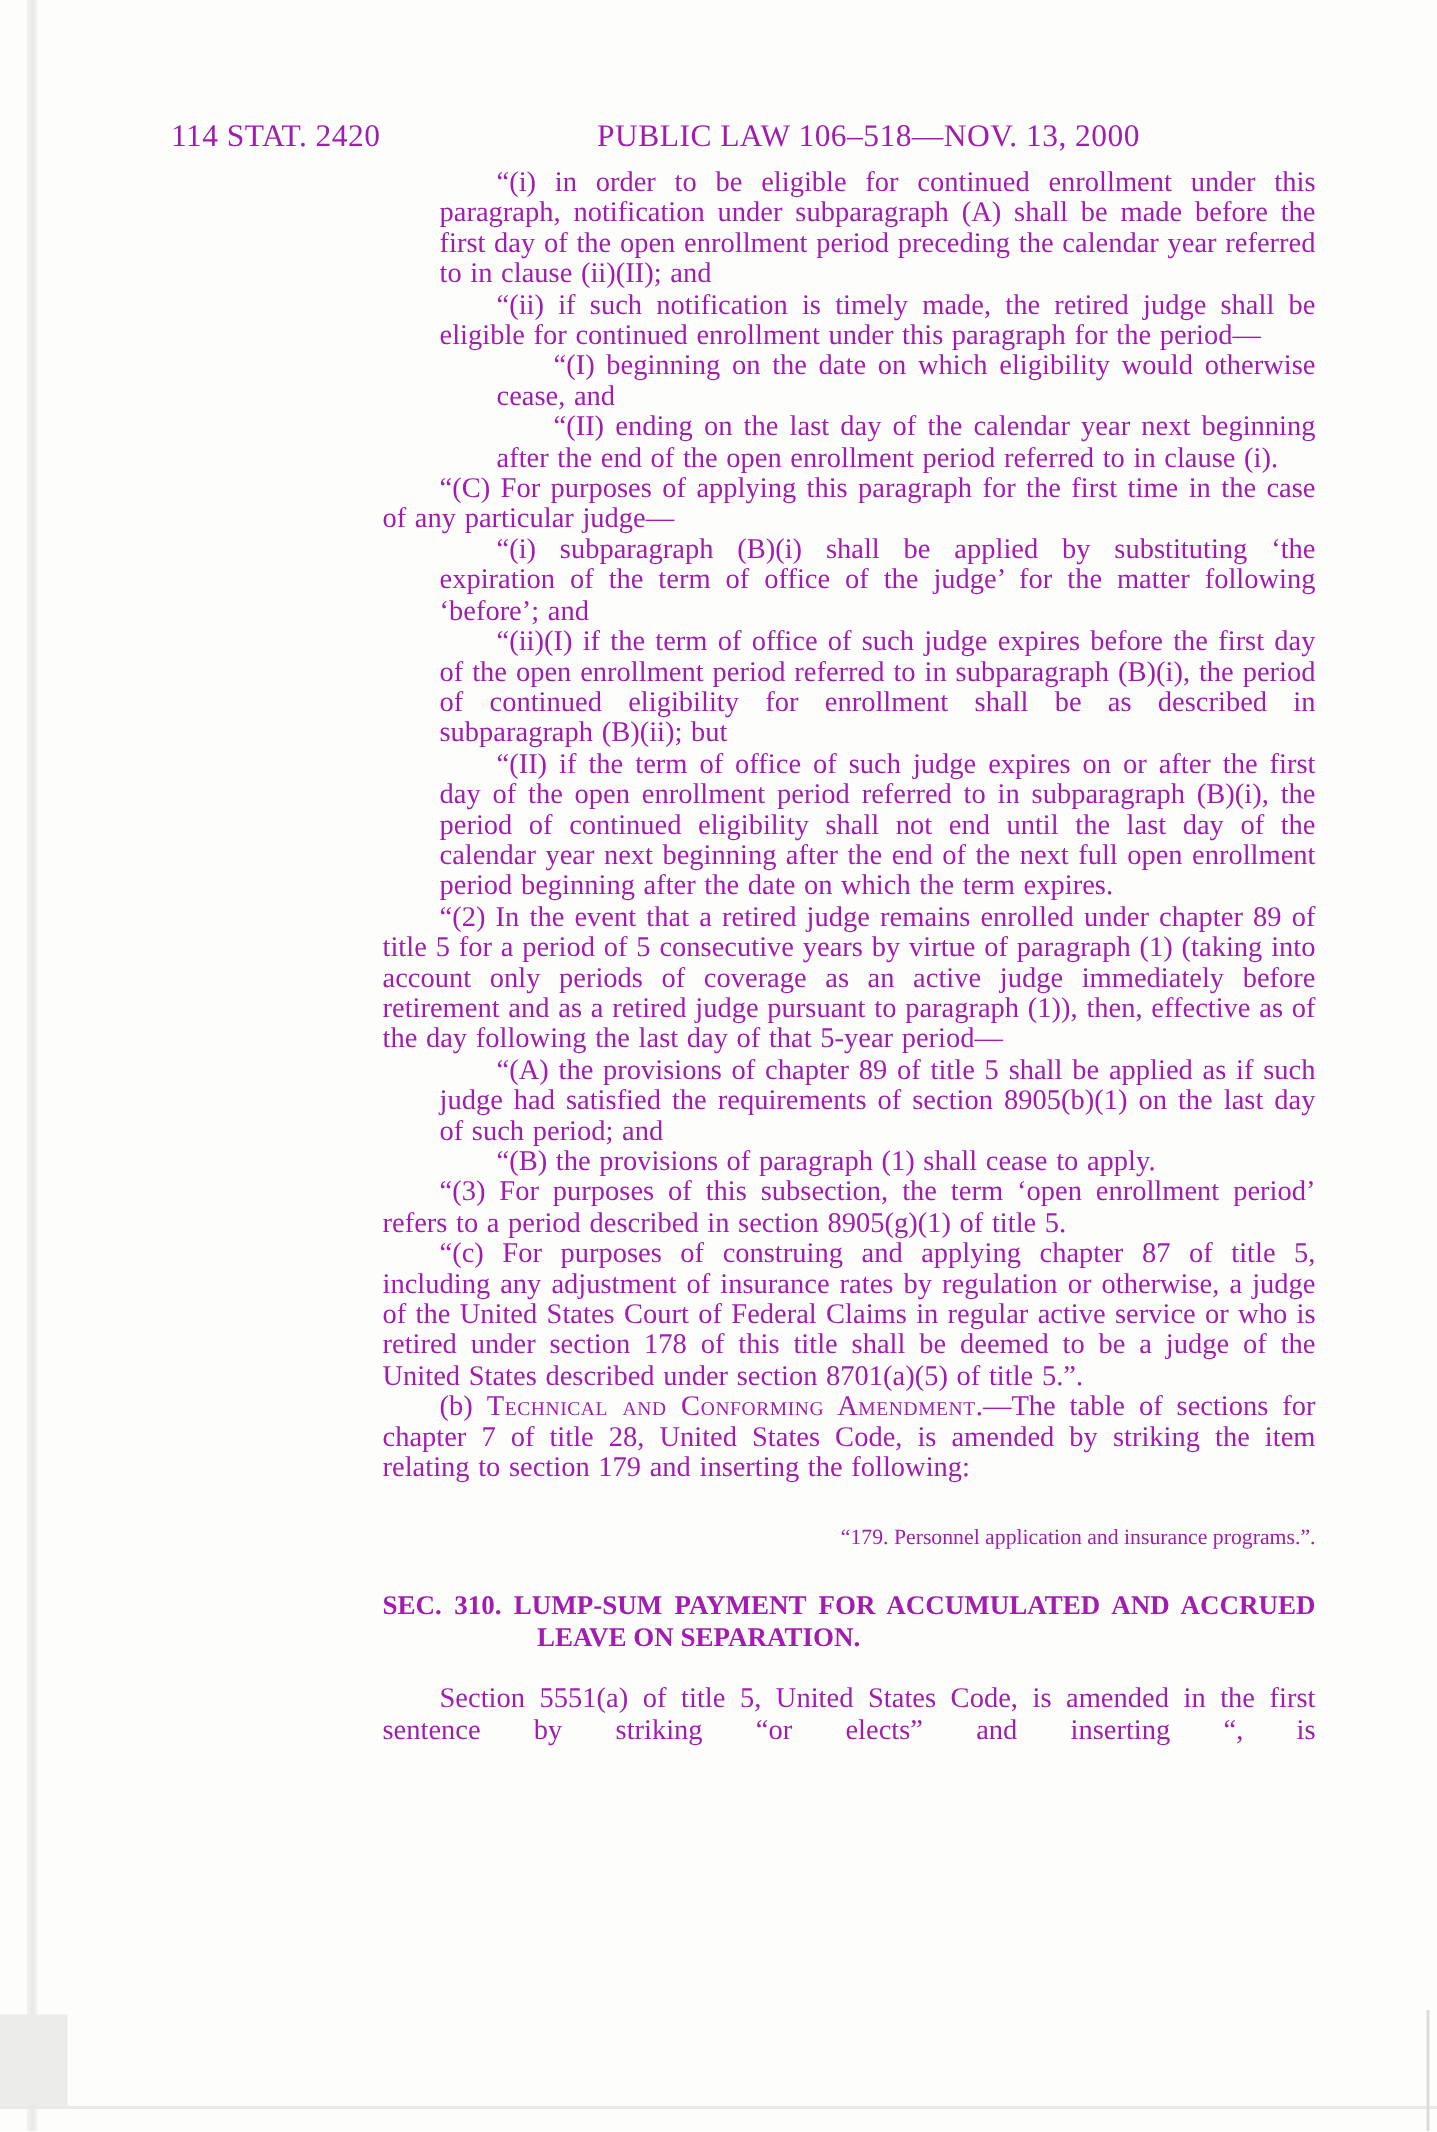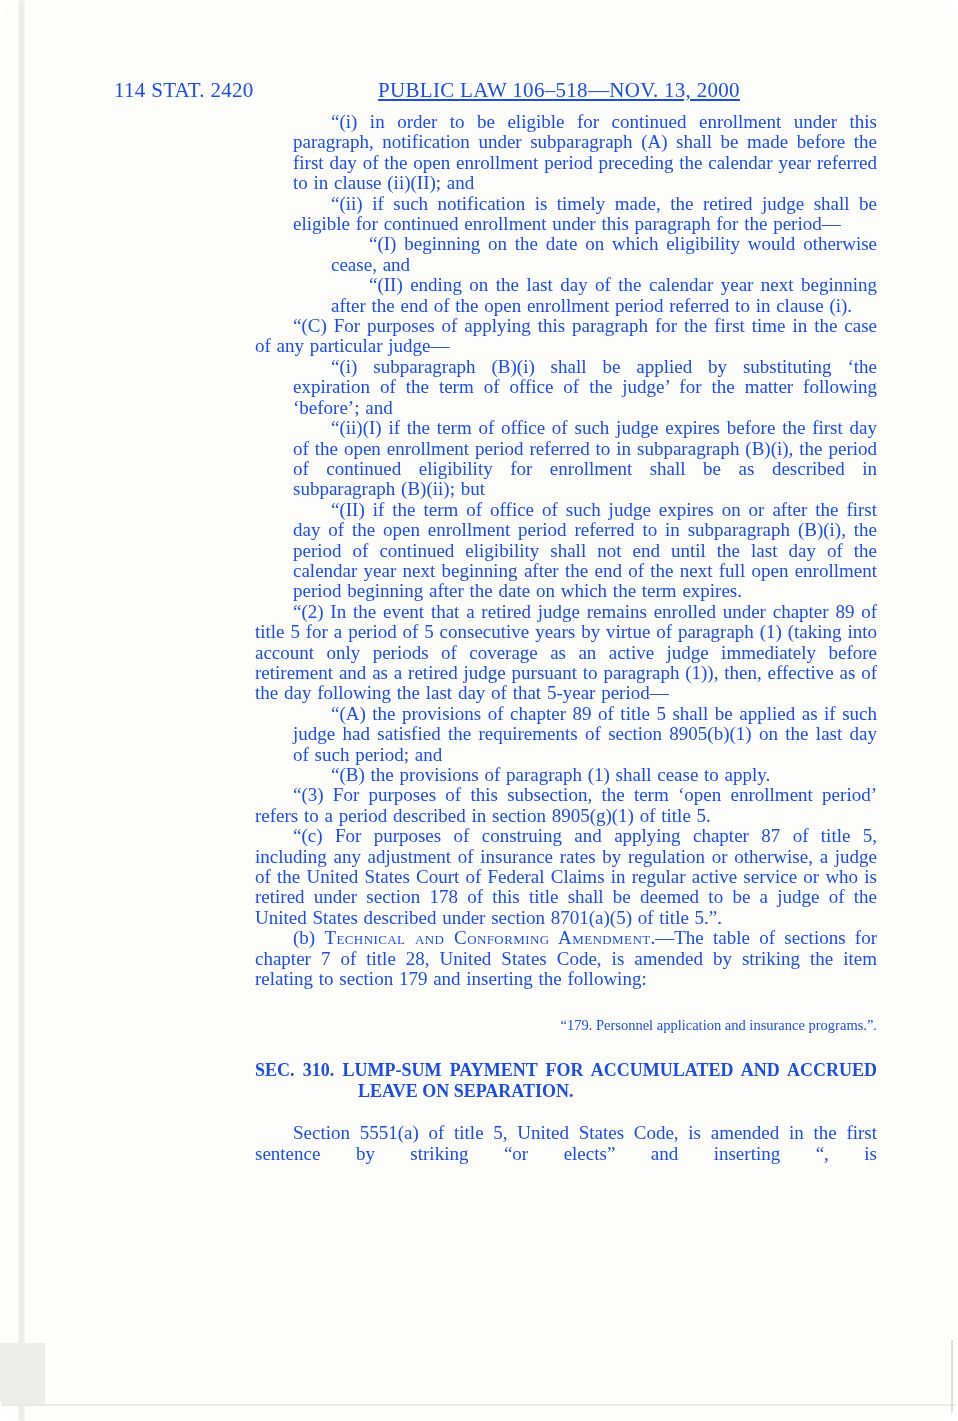--- a/index.html
+++ b/index.html
@@ -6,23 +6,22 @@
     margin: 0;
     padding: 0;
     background: #ffffff;
   }
   .page {
     position: relative;
     width: 958px;
     height: 1421px;
     background: #fdfdfc;
     font-family: "Liberation Serif", serif;
-    color: #1d4ed8;
+    color: #a21caf;
     overflow: hidden;
-    border-radius: 25px;
   }
   
   .edge-left {
     position: absolute;
     left: 18px; top: 0;
     width: 7px; height: 1421px;
     background: linear-gradient(to right, #f4f4f3, #e9e9e8, #f5f5f4);
   }
   .bl-patch {
     position: absolute;
@@ -51,26 +50,25 @@
     line-height: 24px;
   }
   .stat-number {
     position: absolute;
     left: 114px; top: 0;
     letter-spacing: 0.3px;
     white-space: nowrap;
   }
   .law-title {
     position: absolute;
-    left: 248px; top: 0;
+    left: 268px; top: 0;
     width: 622px;
     text-align: center;
     letter-spacing: 0.3px;
     white-space: nowrap;
-    text-decoration: underline;
   }
   
   .body-text {
     position: absolute;
     left: 255px; top: 112px;
     width: 622px;
     font-size: 19px;
     line-height: 20.4px;
     text-align: justify;
   }

